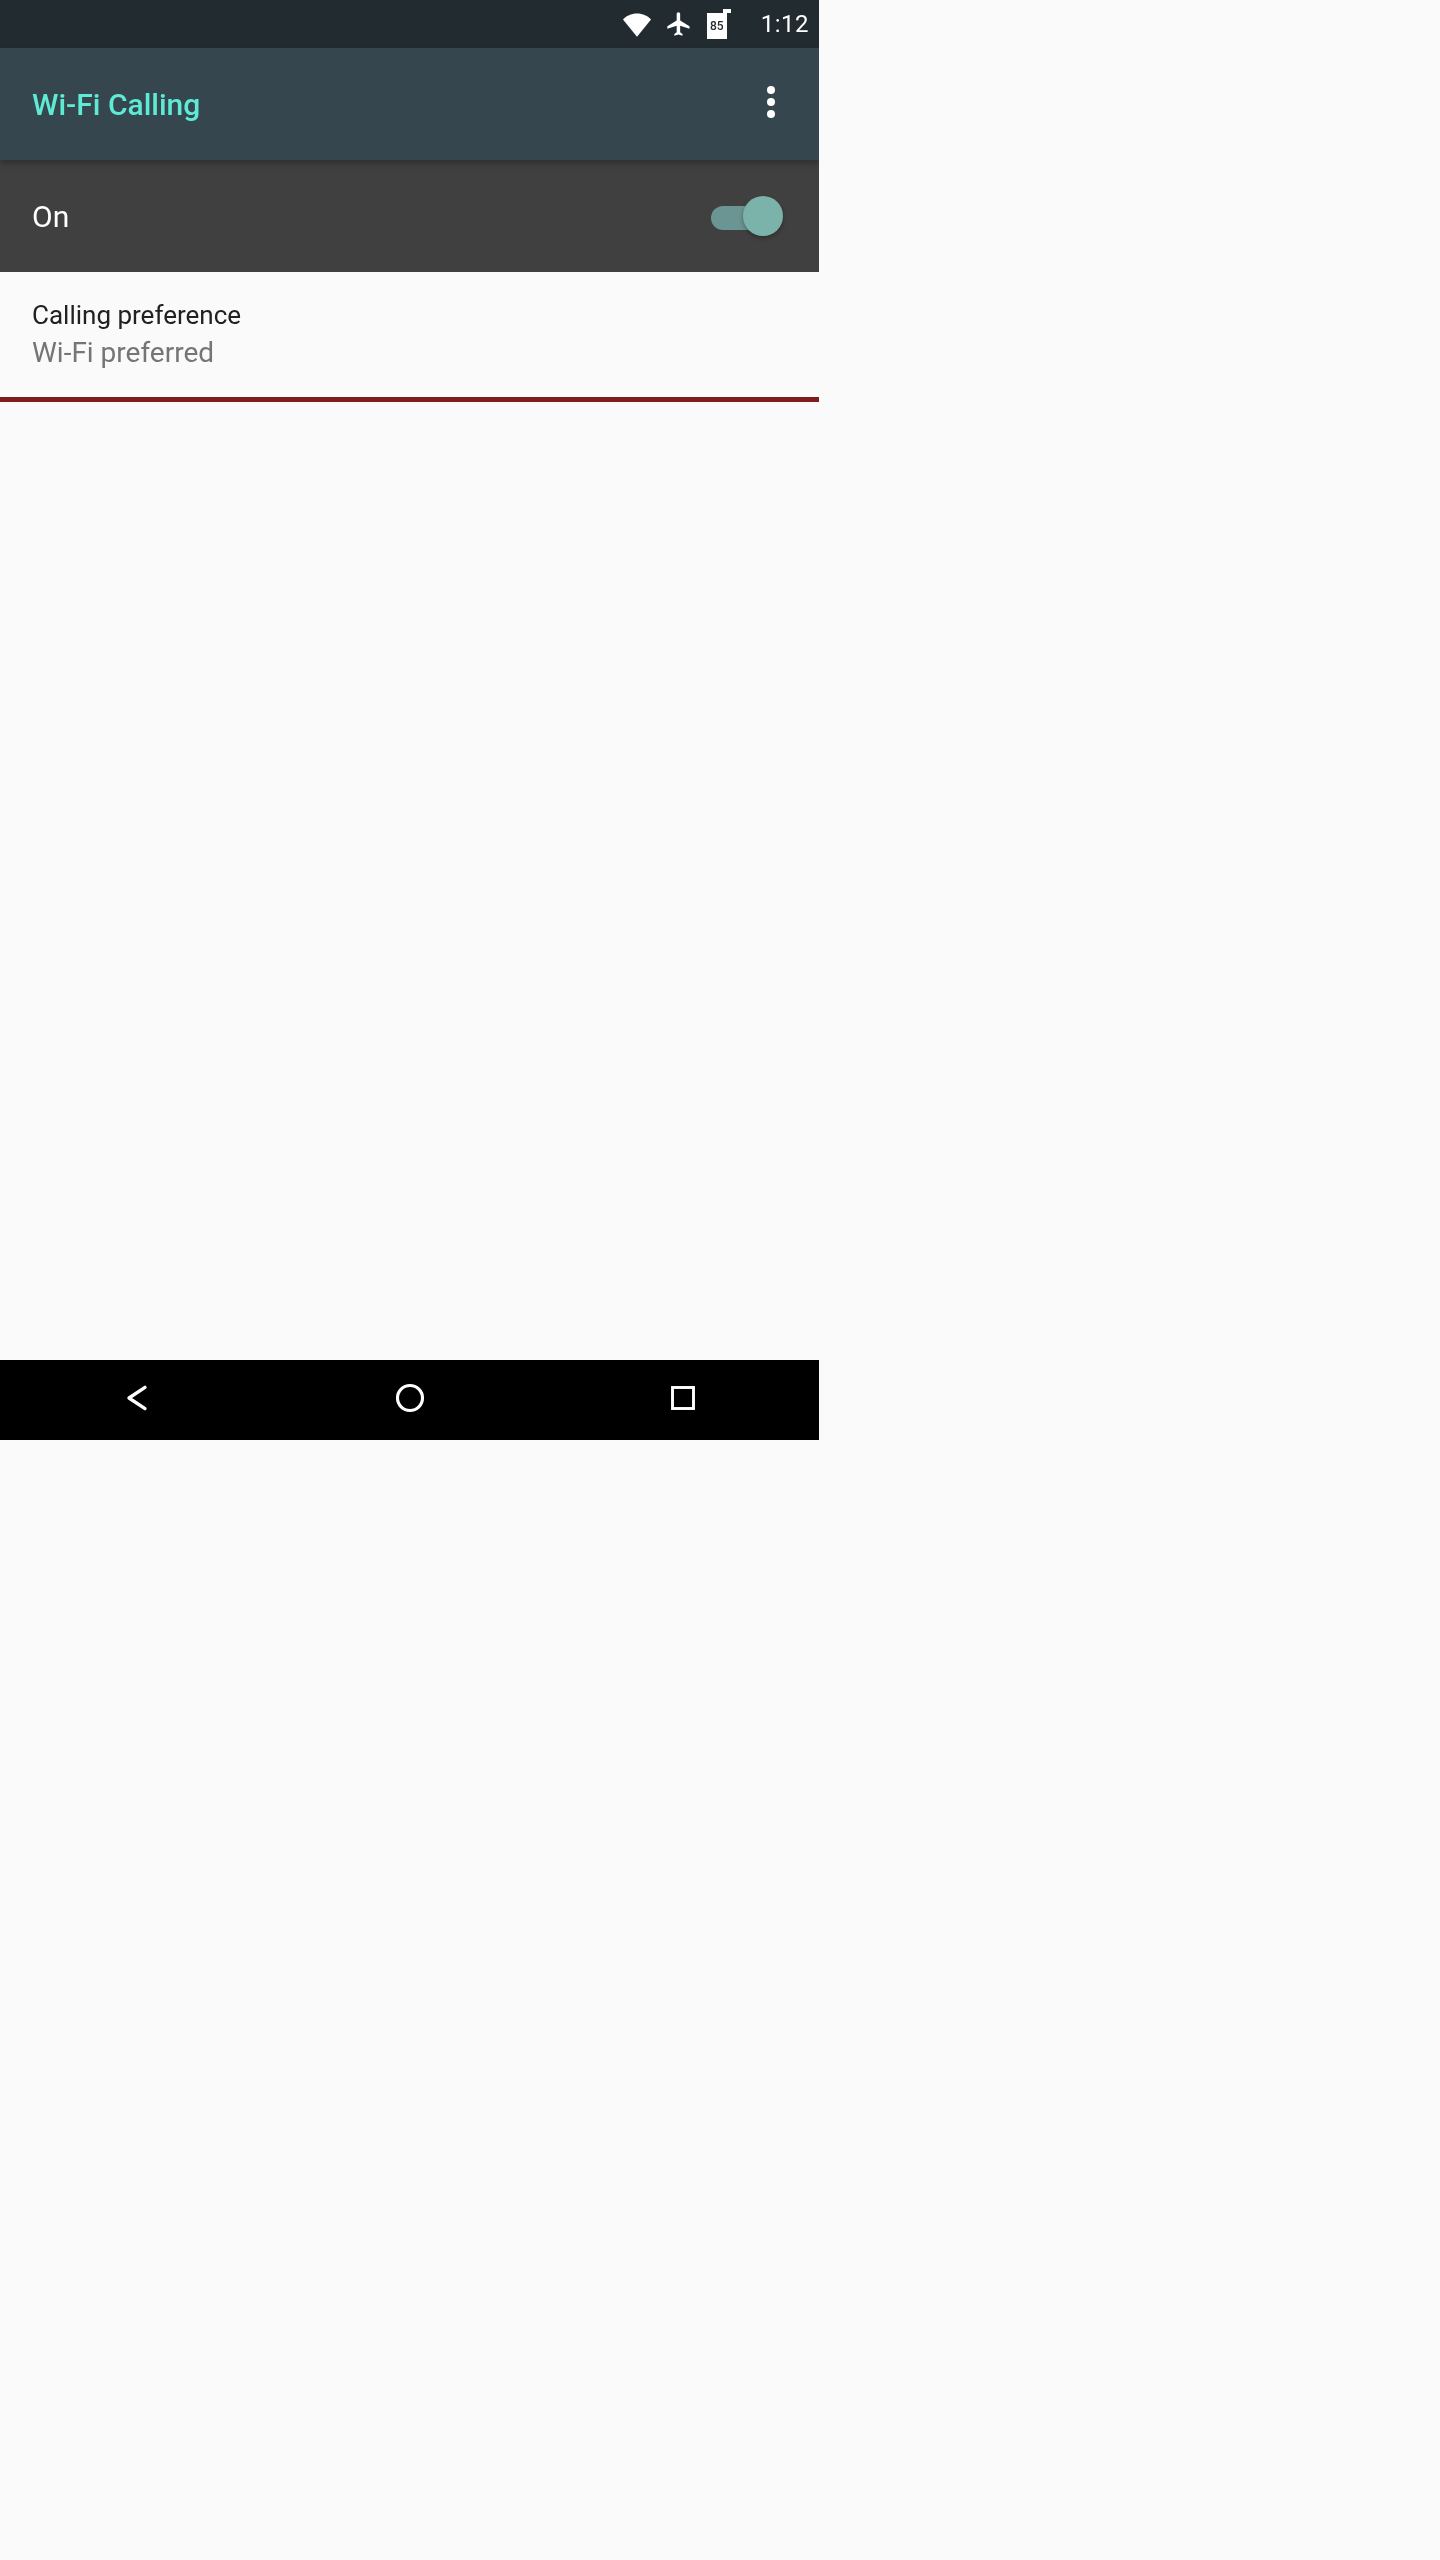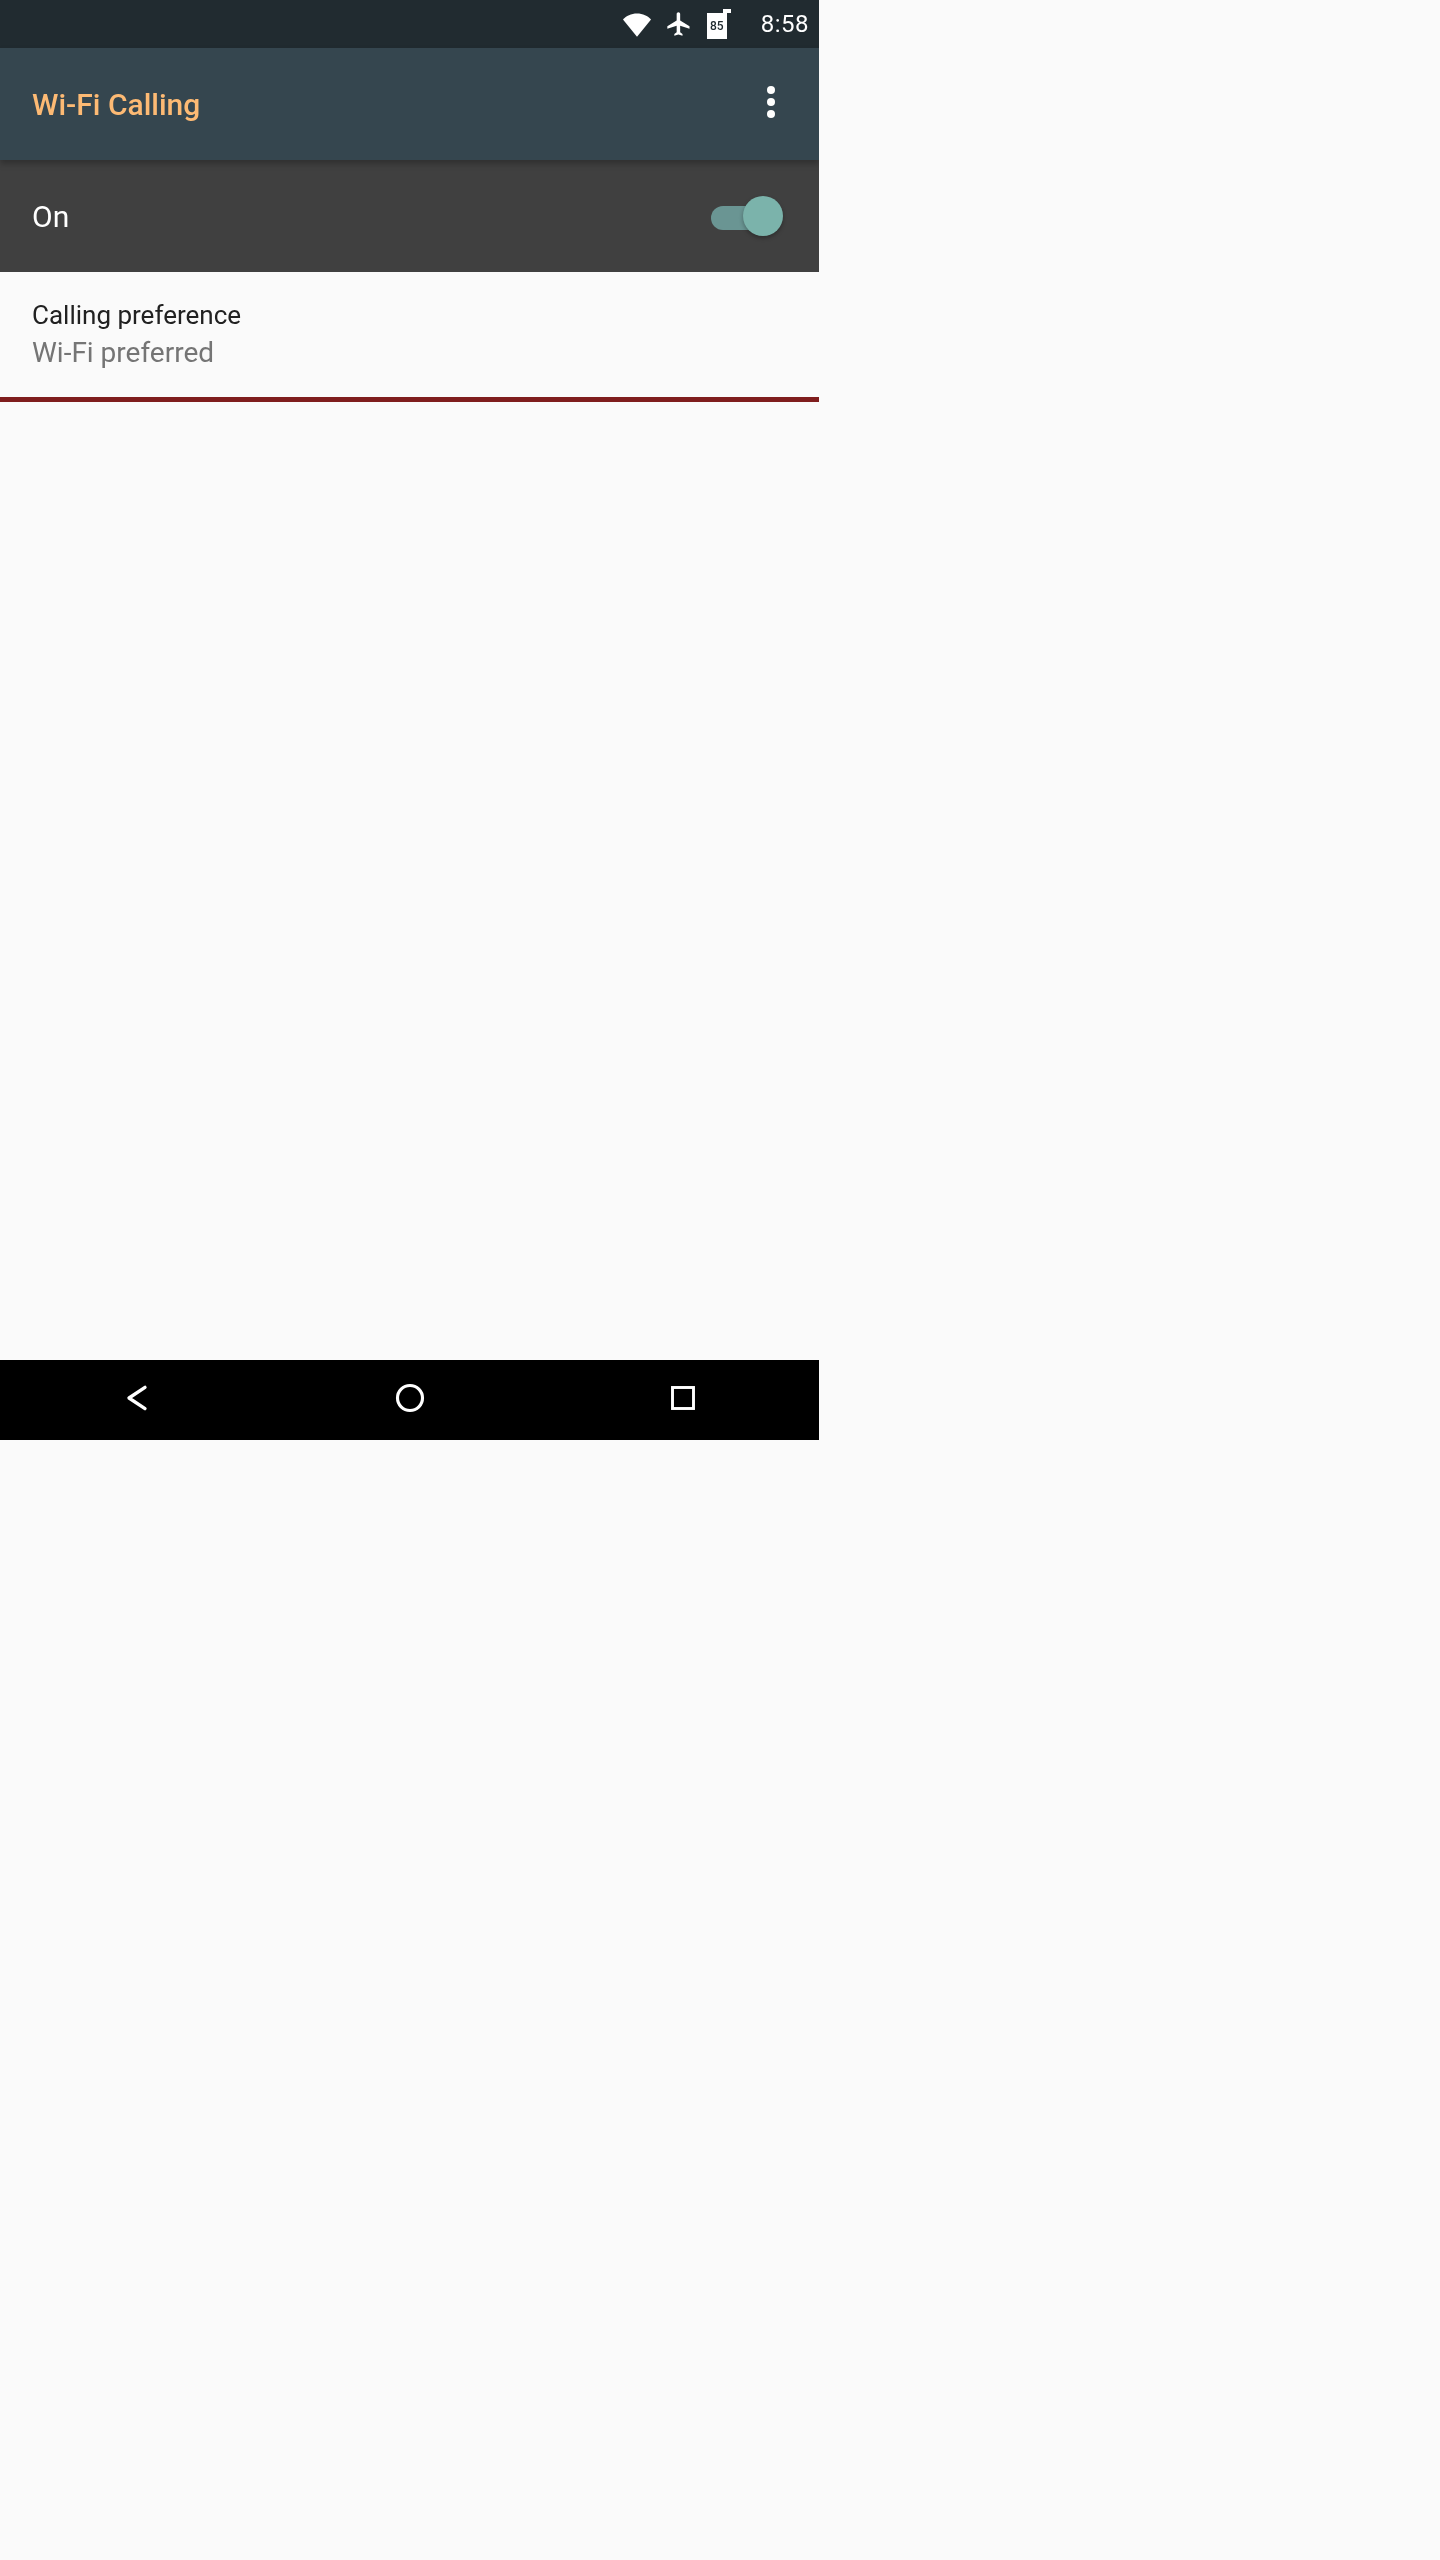--- a/index.html
+++ b/index.html
@@ -56,21 +56,21 @@
     letter-spacing: 0.5px;
   }
 
   
   .app-bar {
     height: 112px;
     background: #35464f;
     display: flex;
     align-items: center;
     padding: 0 24px 0 32px;
-    color: #fdba74;
+    color: #5eead4;
     box-shadow: 0 4px 6px rgba(0,0,0,0.25);
     z-index: 2;
   }
   .app-bar .title {
     font-size: 30px;
     font-weight: 500;
     flex: 1;
   }
   .app-bar .overflow {
     width: 48px; height: 48px;
@@ -158,21 +158,21 @@
     <span class="icon-slot airplane">
       <svg viewBox="0 0 24 24">
           <path fill="#fff" d="M21 16v-2l-8-5V3.5C13 2.7 12.3 2 11.5 2S10 2.7 10 3.5V9l-8 5v2l8-2.5V19l-2 1.5V22l3.5-1 3.5 1v-1.5L13 19v-5.5l8 2.5z"></path>
         </svg>
     </span>
     <span class="icon-slot battery">
       <span class="cap"></span>
       <span class="body"></span>
       <span class="label">85</span>
     </span>
-    <span class="clock">8:58</span>
+    <span class="clock">1:12</span>
   </div>
 
   <div class="app-bar">
     <div class="title">Wi-Fi Calling</div>
     <div class="overflow">
       <span>
         <svg viewBox="0 0 6 24">
           <circle cx="3" cy="3" r="3" fill="#fff"></circle>
           <circle cx="3" cy="12" r="3" fill="#fff"></circle>
           <circle cx="3" cy="21" r="3" fill="#fff"></circle>

